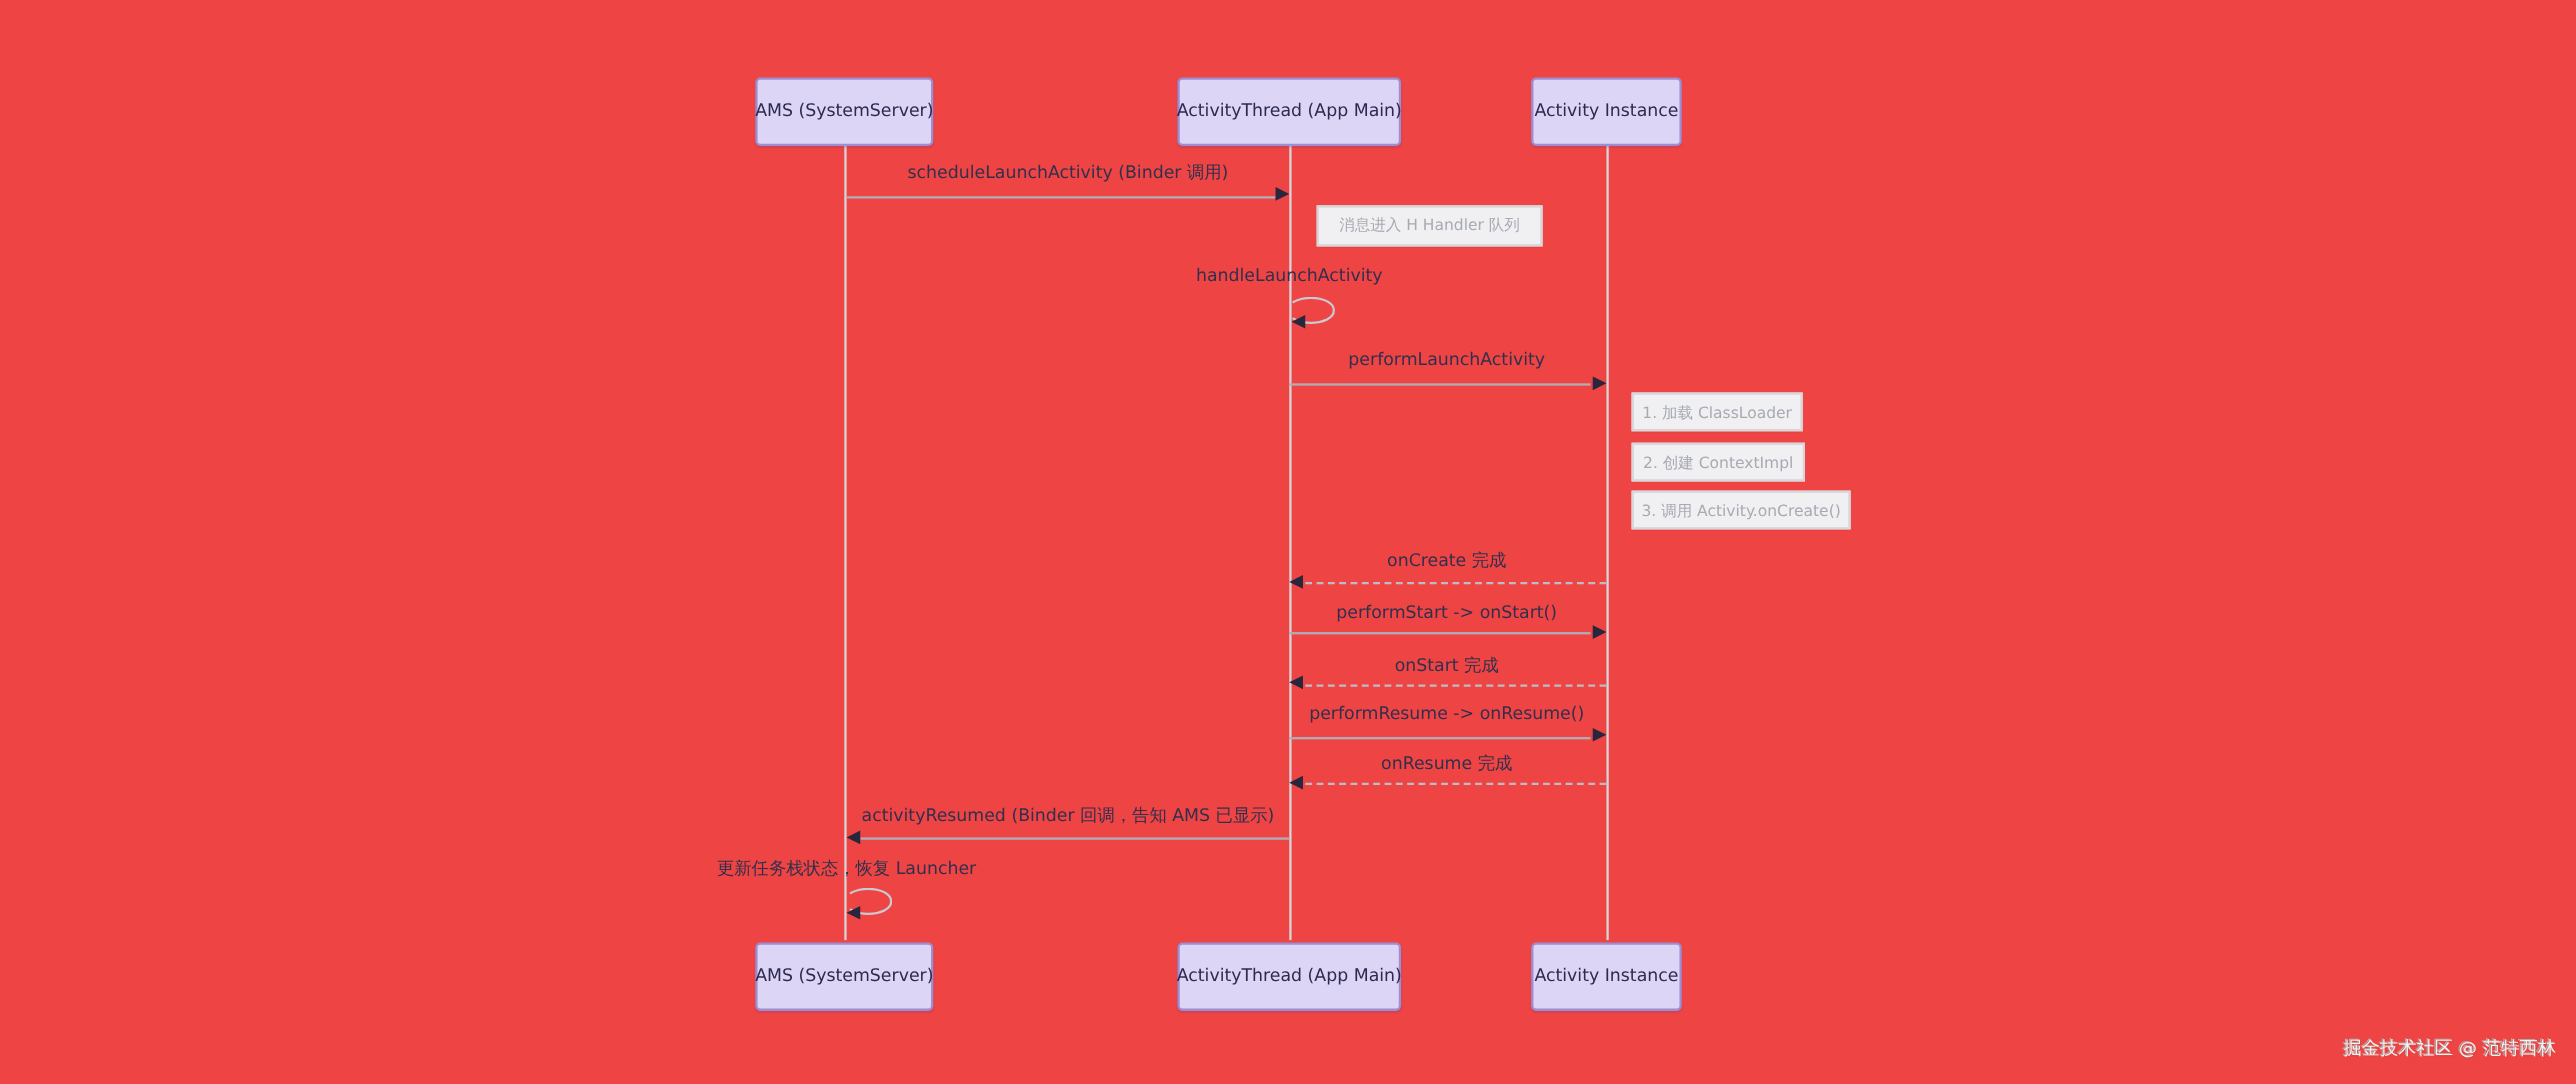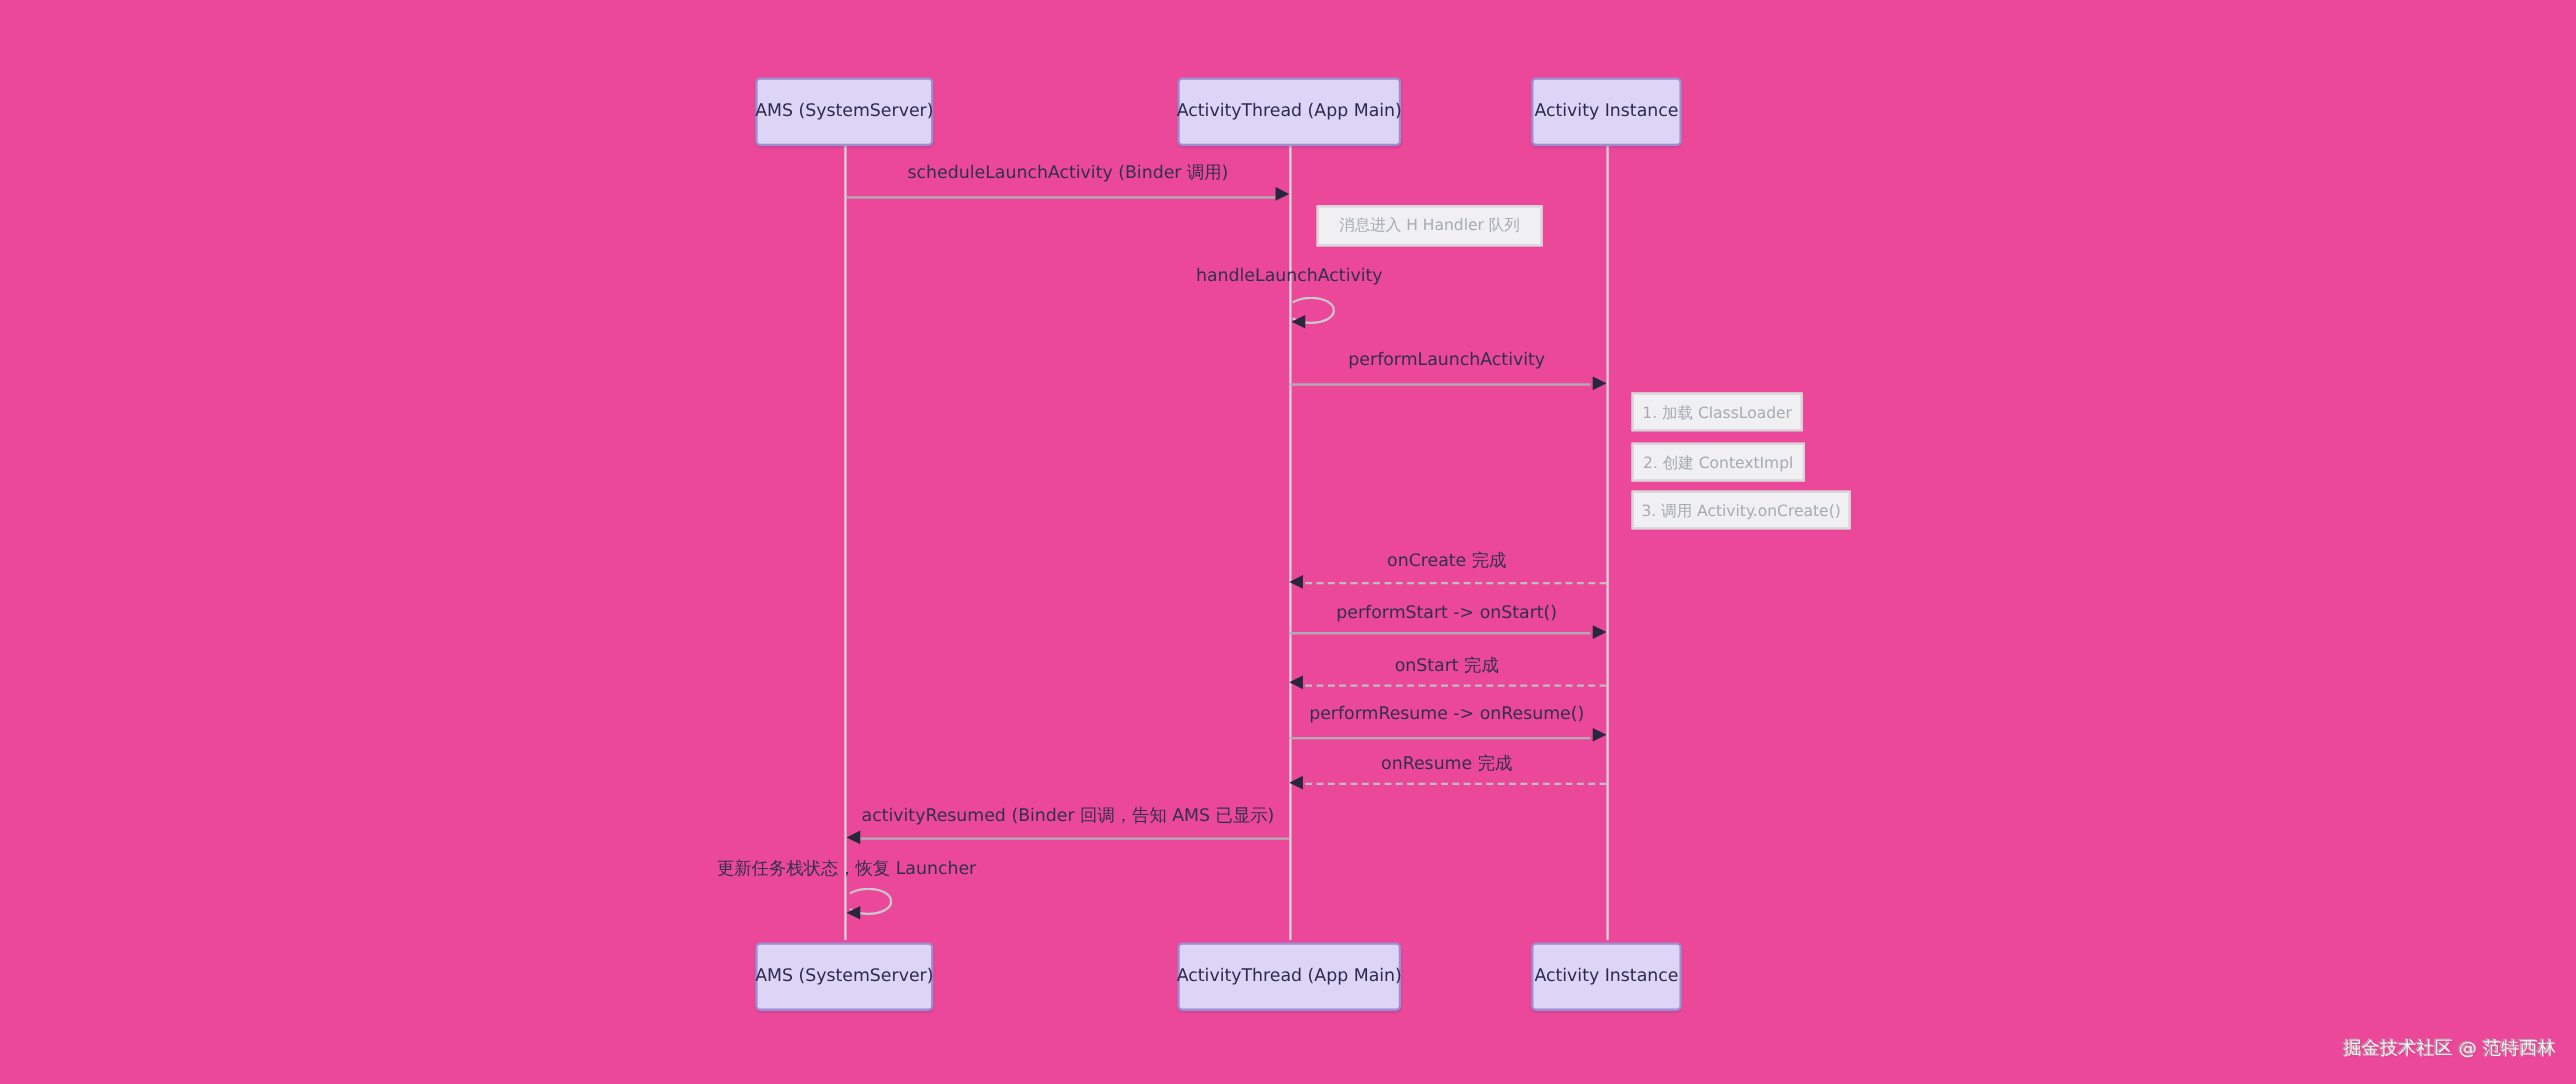--- a/index.html
+++ b/index.html
@@ -8,21 +8,21 @@
     background: #ffffff;
     width: 2576px;
     height: 1084px;
     overflow: hidden;
     font-family: "DejaVu Sans", "Liberation Sans", sans-serif;
   }
   .viewport {
     position: relative;
     width: 2576px;
     height: 1084px;
-    background: #ec4899;
+    background: #ef4444;
   }
   .canvas {
     position: absolute;
     top: 0; left: 0;
     width: 1129px;
     height: 475px;
     transform: scale(2.2819);
     transform-origin: top left;
   }
 

